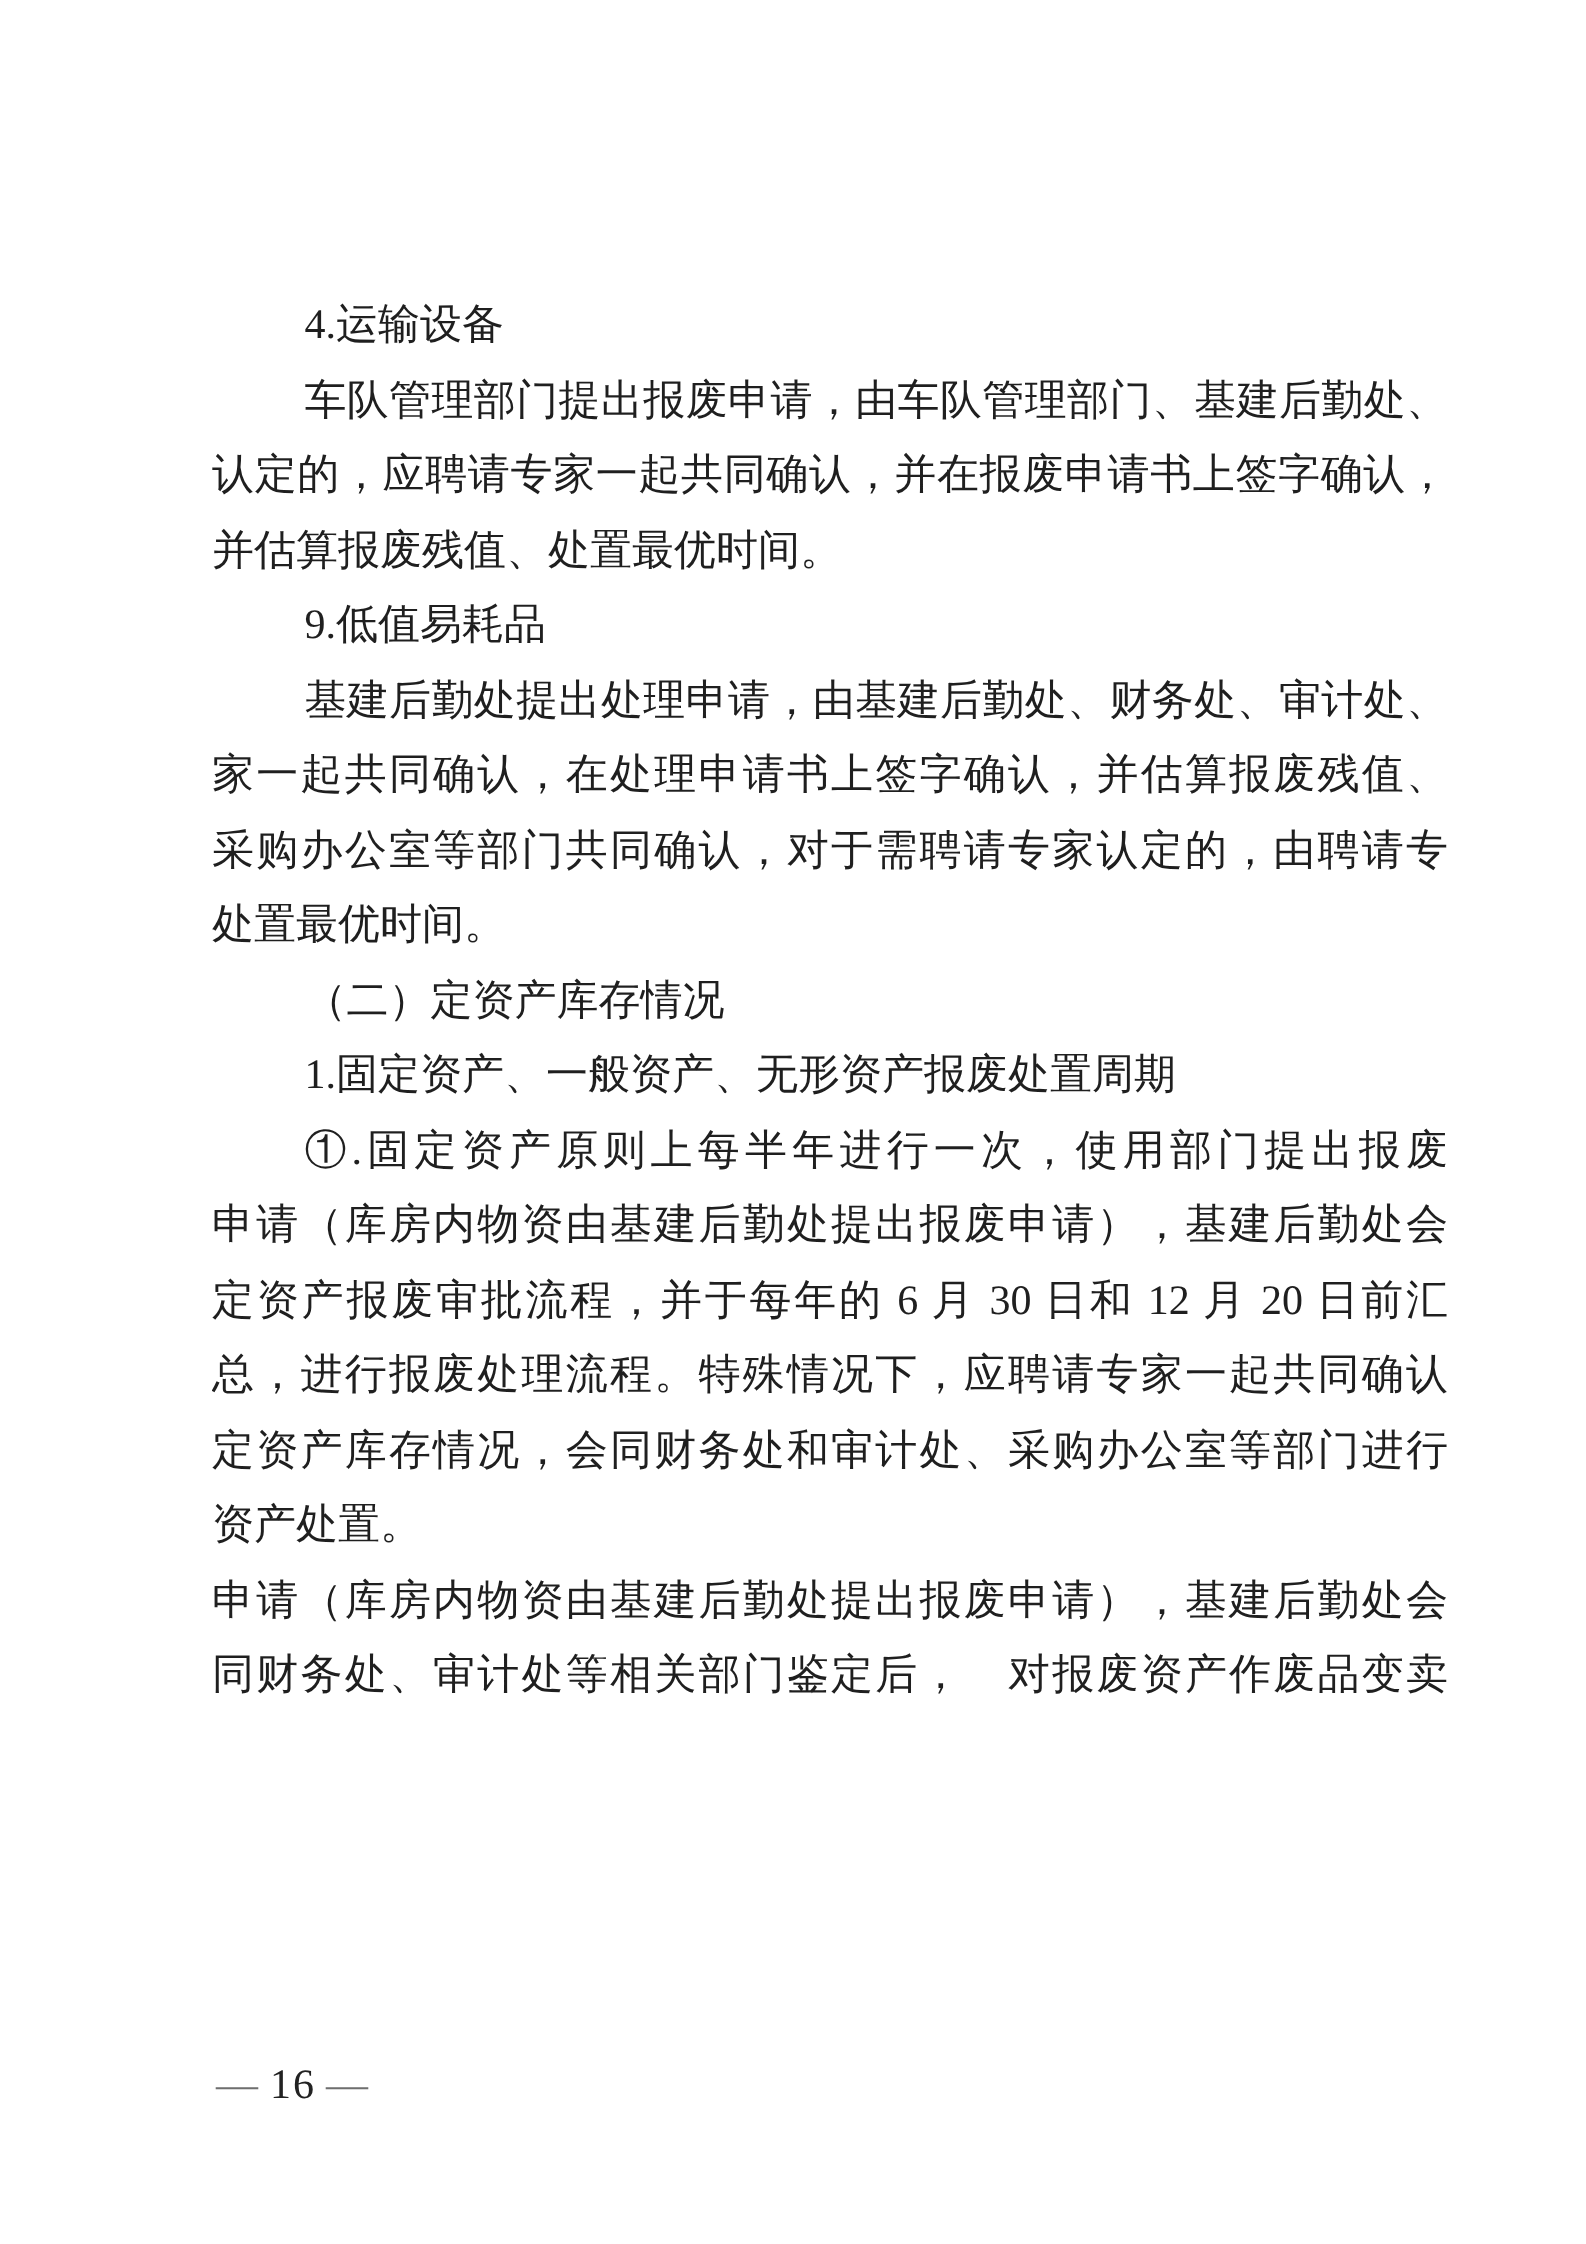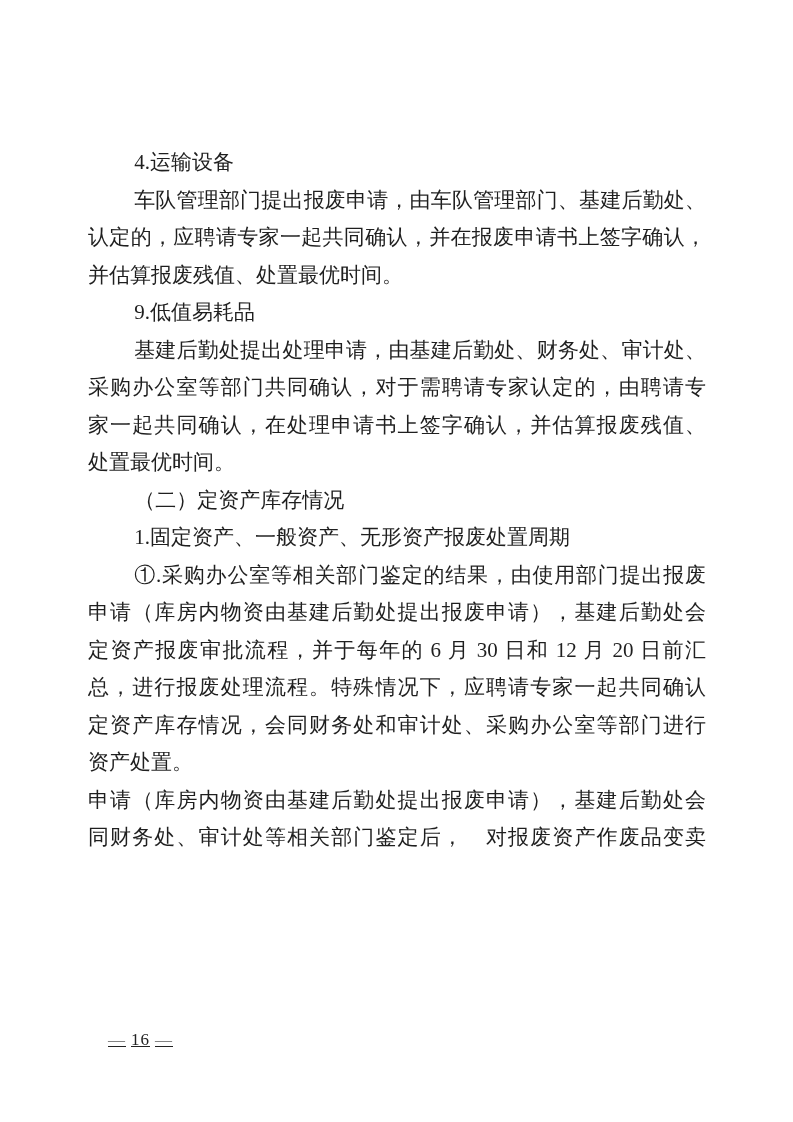--- a/index.html
+++ b/index.html
@@ -10,21 +10,21 @@
   .page {
     position: relative;
     width: 793px;
     height: 1122px;
     background: #ffffff;
     overflow: hidden;
     font-family: "Liberation Serif", "DejaVu Serif", serif;
   }
   .text-block {
     position: absolute;
-    left: 88px;
+    left: 106px;
     top: 144px;
     width: 618px;
     color: #1f1f1f;
     font-size: 21px;
     line-height: 37.5px;
     font-weight: 400;
   }
   .ln {
     height: 37.5px;
     text-align: left;
@@ -35,47 +35,46 @@
   }
   .ln.stretch {
     text-align: justify;
     text-align-last: justify;
     text-justify: inter-character;
   }
   .footer {
     position: absolute;
     left: 103px;
     top: 1030px;
-    font-size: 17px;
+    font-size: 21px;
     color: #222222;
     letter-spacing: 1px;
-    text-decoration: underline;
   }
   .footer .dash {
     color: #6e6e6e;
     padding: 0 5px;
   }
 </style>
 </head>
 <body>
 
 <div class="page">
   <div class="text-block">
     <div class="ln indent">4.运输设备</div>
     <div class="ln indent stretch">车队管理部门提出报废申请，由车队管理部门、基建后勤处、</div>
     <div class="ln stretch">认定的，应聘请专家一起共同确认，并在报废申请书上签字确认，</div>
     <div class="ln">并估算报废残值、处置最优时间。</div>
     <div class="ln indent">9.低值易耗品</div>
     <div class="ln indent stretch">基建后勤处提出处理申请，由基建后勤处、财务处、审计处、</div>
+    <div class="ln stretch">家一起共同确认，在处理申请书上签字确认，并估算报废残值、</div>
     <div class="ln stretch">采购办公室等部门共同确认，对于需聘请专家认定的，由聘请专</div>
-    <div class="ln stretch">家一起共同确认，在处理申请书上签字确认，并估算报废残值、</div>
     <div class="ln">处置最优时间。</div>
     <div class="ln indent">（二）定资产库存情况</div>
     <div class="ln indent">1.固定资产、一般资产、无形资产报废处置周期</div>
-    <div class="ln indent stretch">①.采购办公室等相关部门鉴定的结果，由使用部门提出报废</div>
+    <div class="ln indent stretch">①.固定资产原则上每半年进行一次，使用部门提出报废</div>
     <div class="ln stretch">申请（库房内物资由基建后勤处提出报废申请），基建后勤处会</div>
     <div class="ln stretch">定资产报废审批流程，并于每年的 6 月 30 日和 12 月 20 日前汇</div>
     <div class="ln stretch">总，进行报废处理流程。特殊情况下，应聘请专家一起共同确认</div>
     <div class="ln stretch">定资产库存情况，会同财务处和审计处、采购办公室等部门进行</div>
     <div class="ln">资产处置。</div>
     <div class="ln stretch">申请（库房内物资由基建后勤处提出报废申请），基建后勤处会</div>
     <div class="ln stretch">同财务处、审计处等相关部门鉴定后，　对报废资产作废品变卖</div>
   </div>
 
   <div class="footer">

